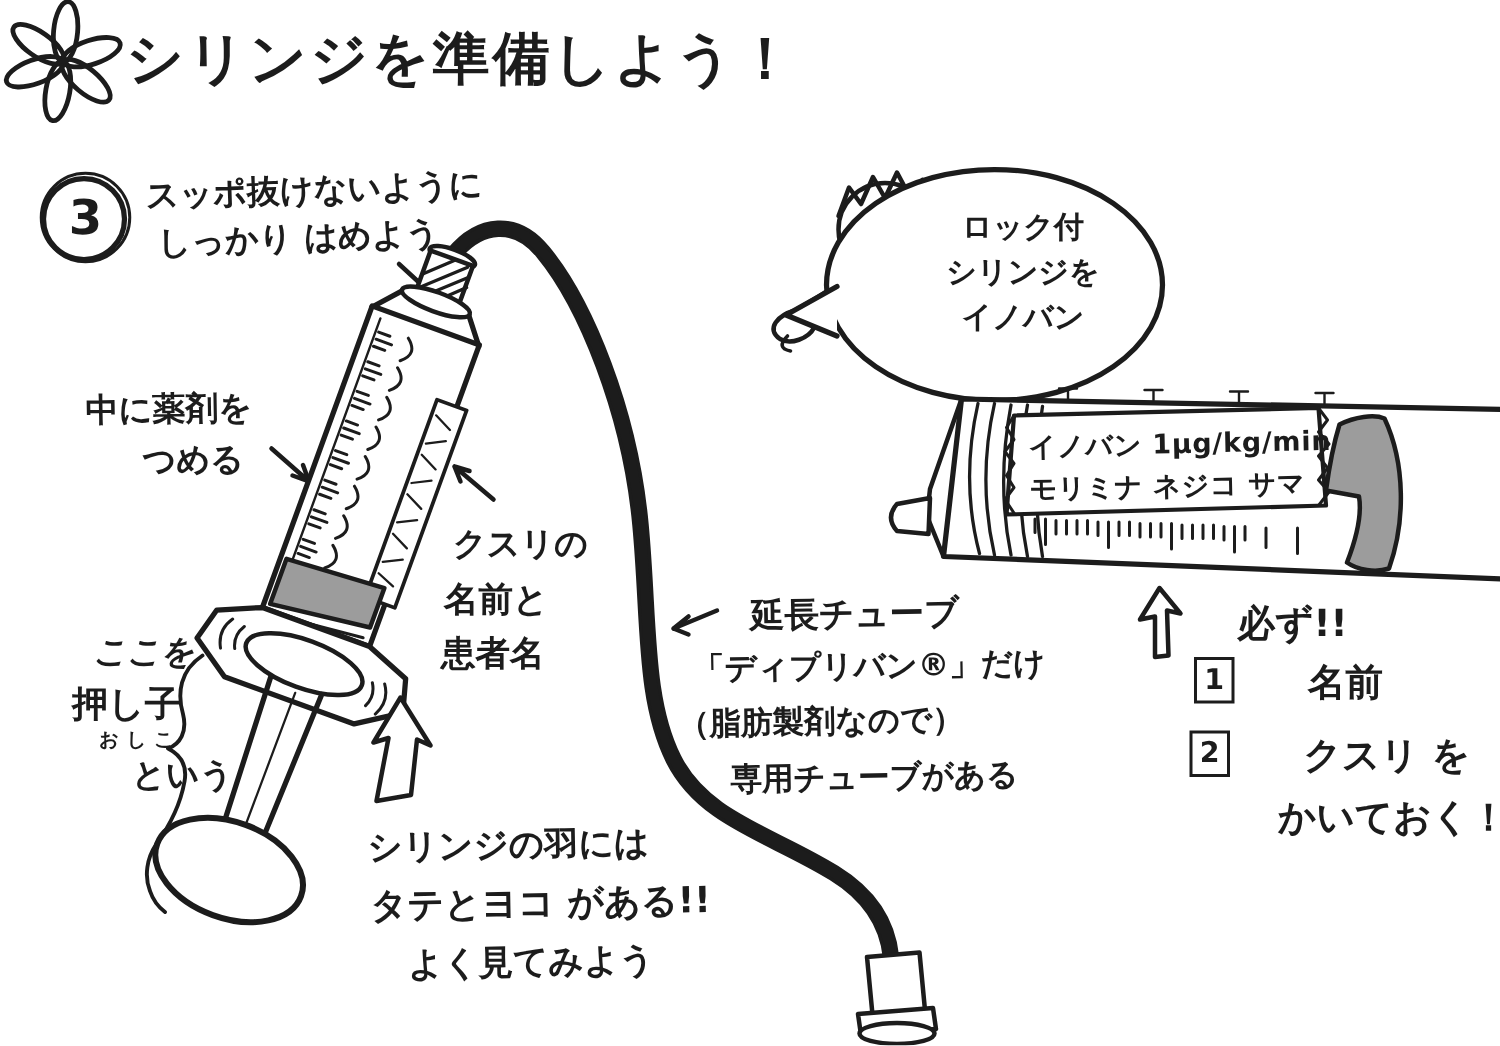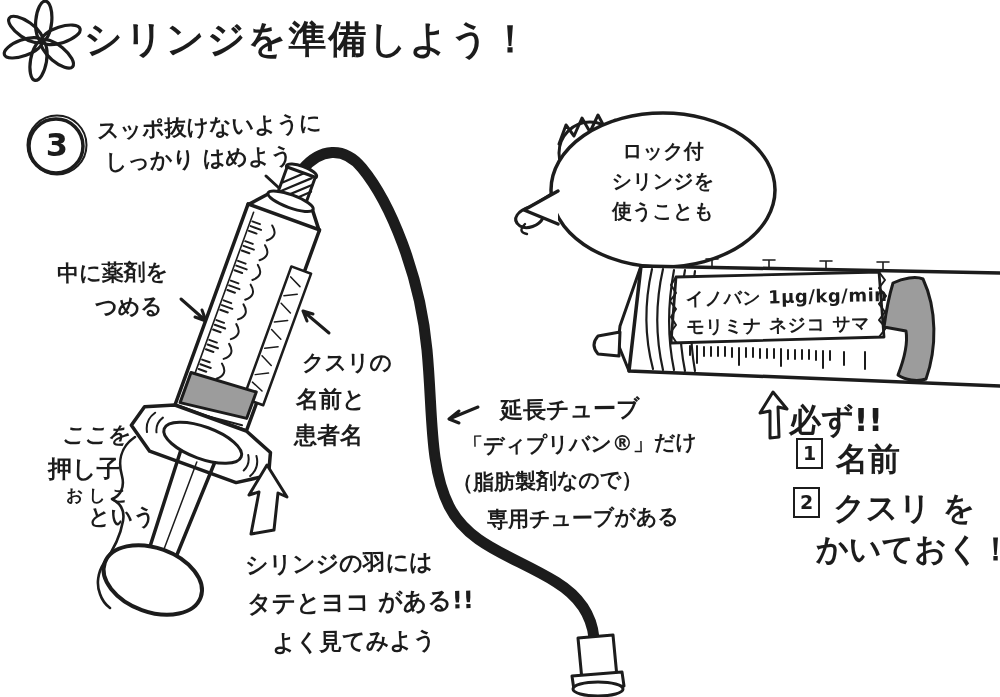--- a/index.html
+++ b/index.html
@@ -4,28 +4,28 @@
 <style>
   html,body{margin:0;padding:0;background:#fff;}
   #canvas{position:relative;width:1000px;height:697px;background:#fff;overflow:hidden;
           font-family:"DejaVu Sans",sans-serif;color:#1c1c1c;padding-left:20px;}
   #art{position:absolute;left:0;top:0;}
   #art *{fill:none;stroke:#1c1c1c;stroke-linecap:round;stroke-linejoin:round;}
   #art .fw{fill:#ffffff;}
   #art .fg{fill:#9c9c9c;}
   .txt{position:absolute;font-weight:bold;white-space:nowrap;z-index:2;}
   .t38{font-size:38px;letter-spacing:2px;}
-  .t25{font-size:32px;}
+  .t25{font-size:25px;margin-left:36px;}
   .t24{font-size:24px;}
   .t23{font-size:23px;}
   .t22{font-size:22px;}
   .t21{font-size:21px;}
   .t20{font-size:20px;line-height:30px;text-align:center;}
   .t18{font-size:18px;letter-spacing:.5px;line-height:28px;}
-  .t13{font-size:17px;letter-spacing:5px;}
+  .t13{font-size:13px;letter-spacing:5px;}
   .t32{font-size:32px;}
   .rot-1{transform:rotate(-1deg);}
   .rot-2{transform:rotate(-2deg);}
   .numbox{display:inline-block;border:2.5px solid #1c1c1c;width:23px;height:27px;
           line-height:27px;text-align:center;font-size:19px;margin-right:13px;
           vertical-align:top;}
   .itemrow{display:flex;align-items:flex-start;}
 </style>
 </head>
 <body>
@@ -148,24 +148,24 @@
   <div class="txt t22 rot-2" style="left:97px;top:112px;">スッポ抜けないように</div>
   <div class="txt t22 rot-2" style="left:105px;top:144px;">しっかり はめよう</div>
 
   <div class="txt t22 rot-1" style="left:57px;top:258px;">中に薬剤を</div>
   <div class="txt t22 rot-1" style="left:95px;top:292px;">つめる</div>
 
   <div class="txt t22" style="left:302px;top:348px;">クスリの</div>
   <div class="txt t23" style="left:296px;top:384px;">名前と</div>
   <div class="txt t23" style="left:294px;top:420px;text-align:center;">患者名</div>
 
-  <div class="txt t20" style="left:568px;top:136px;width:190px;">
+  <div class="txt t20" style="left:587px;top:136px;width:190px;">
     <div>ロック付</div>
     <div>シリンジを</div>
-    <div>使うことも</div>
+    <div>イノバン</div>
   </div>
 
   <div class="txt t23 rot-1" style="left:500px;top:394px;">延長チューブ</div>
   <div class="txt t21 rot-1" style="left:462px;top:430px;">「ディプリバン®」だけ</div>
   <div class="txt t21 rot-1" style="left:452px;top:467px;">（脂肪製剤なので）</div>
   <div class="txt t21 rot-1" style="left:487px;top:504px;">専用チューブがある</div>
 
   <div class="txt t22" style="left:62px;top:420px;font-style:italic;">ここを</div>
   <div class="txt t24" style="left:48px;top:453px;">押し子</div>
   <div class="txt t13" style="left:66px;top:484px;">おしこ</div>

